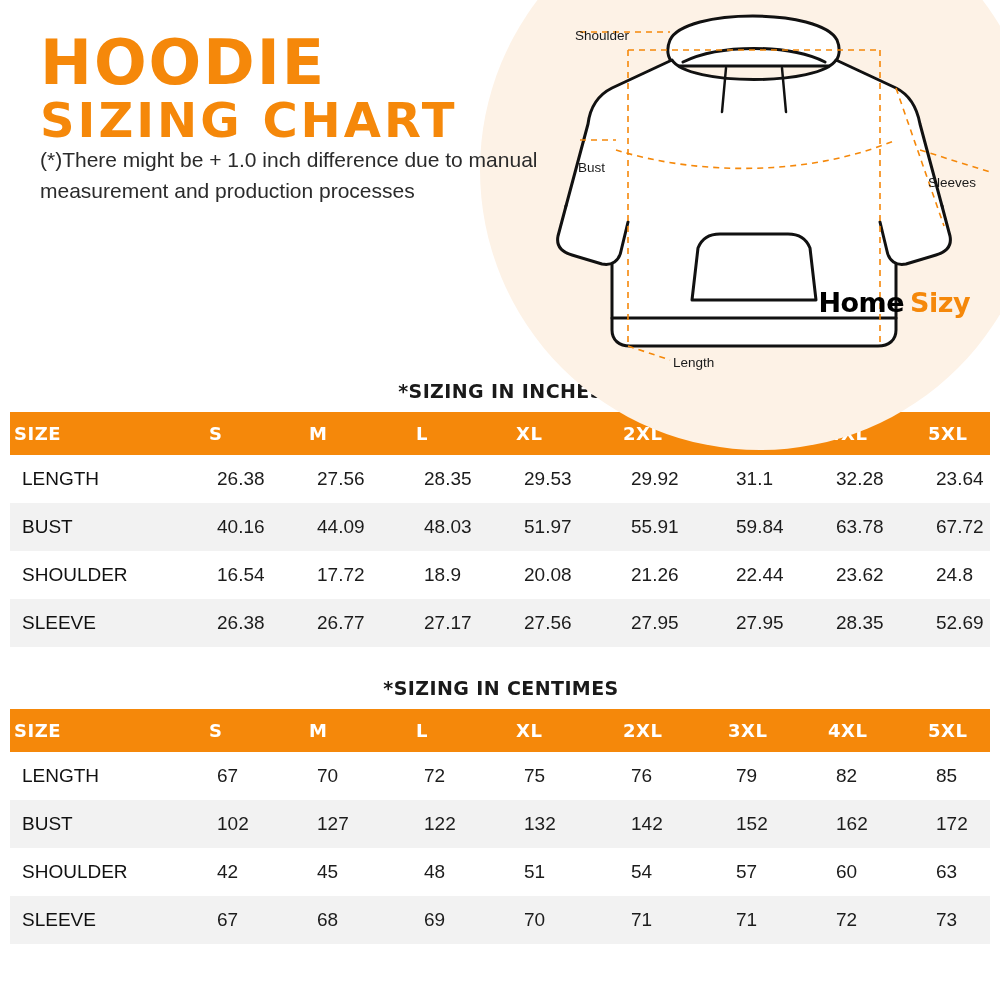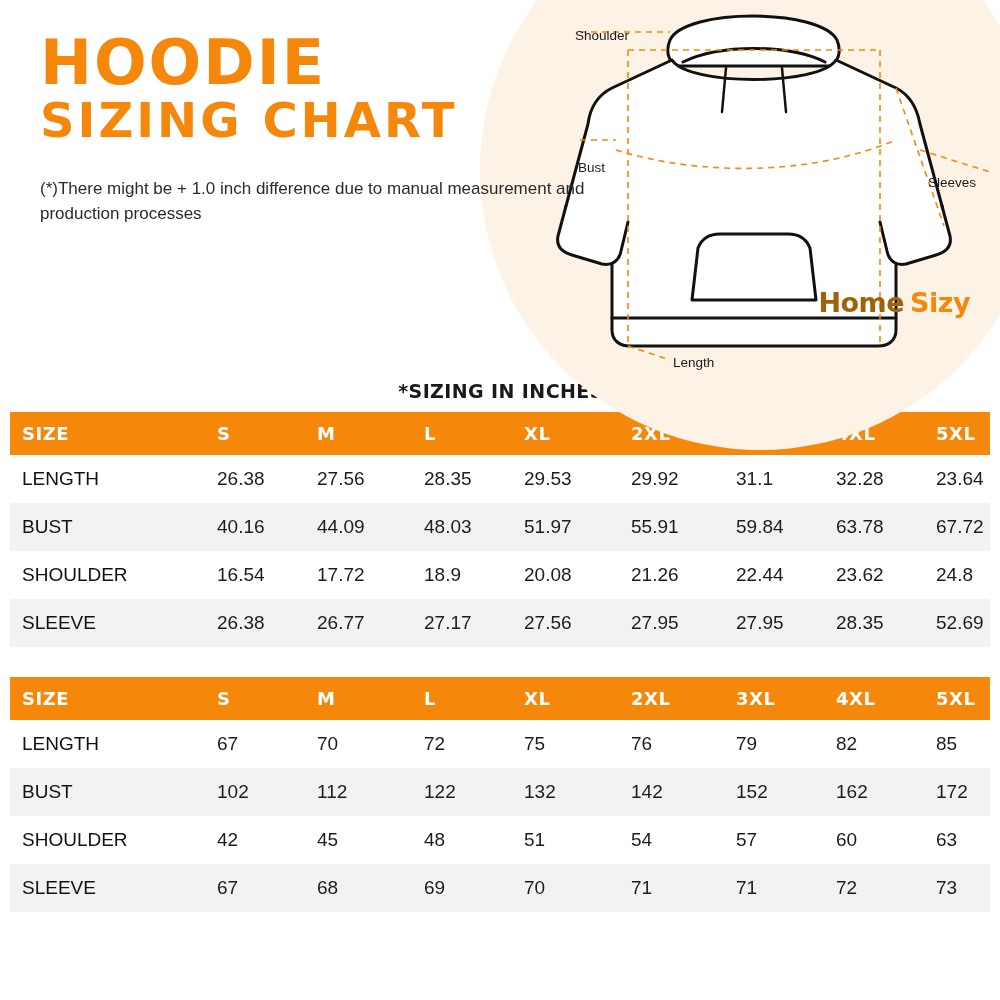--- a/index.html
+++ b/index.html
@@ -27,42 +27,42 @@
   .title-line {
     font-family: "DejaVu Sans", sans-serif;
     font-weight: 700;
     color: #f5880a;
     font-size: 62px;
     line-height: 1.05;
     letter-spacing: 2px;
   }
   .title-line.second { font-size: 48px; letter-spacing: 3px; }
   .hero-note {
-    margin-top: 32px;
-    font-size: 17px;
+    margin-top: 0;
+    font-size: 21px;
     color: #2b2b2b;
     line-height: 1.45;
     max-width: 545px;
   }
 
   
   .hoodie-wrap { position: absolute; right: 10px; top: 0; width: 470px; height: 380px; z-index: 1; }
   .hoodie-svg { position: absolute; left: 0; top: 0; }
 
   .brand {
     position: absolute;
     right: 30px; bottom: 62px;
     font-family: "DejaVu Sans", sans-serif;
     font-weight: 700;
     font-size: 27px;
     letter-spacing: -0.5px;
     z-index: 4;
     white-space: nowrap;
   }
-  .brand .home { color: #a16207; }
+  .brand .home { color: #000000; }
   .brand .sizy { color: #f5880a; margin-left: 6px; }
 
   .lbl {
     position: absolute;
     font-size: 13.5px;
     color: #1a1a1a;
     z-index: 5;
     white-space: nowrap;
   }
   .lbl-shoulder { left: 575px; top: 28px; }
@@ -83,21 +83,21 @@
   }
   table { width: 980px; border-collapse: collapse; table-layout: fixed; }
   thead th {
     background: #f5880a;
     color: #ffffff;
     font-family: "DejaVu Sans", sans-serif;
     font-weight: 700;
     font-size: 18px;
     letter-spacing: 0.5px;
     text-align: left;
-    padding: 11px 0 11px 12px;
+    padding: 11px 0 11px 4px;
     height: 40px;
   }
   tbody td {
     font-size: 19px;
     color: #1c1c1c;
     padding: 12px 0 12px 12px;
     height: 48px;
     border: none;
   }
   tbody tr:nth-child(odd) { background: #ffffff; }
@@ -244,20 +244,21 @@
           <td>28.35</td>
           <td>52.69</td>
         </tr>
       </tbody>
     </table>
   </div>
 
   <div class="gap"></div>
 
   <div class="section">
+    <div class="section-title">*SIZING IN CENTIMES</div>
     <table>
       <colgroup>
         <col style="width:195px">
           <col style="width:100px">
           <col style="width:107px">
           <col style="width:100px">
         <col style="width:107px">
           <col style="width:105px">
           <col style="width:100px">
           <col style="width:100px">
@@ -284,21 +285,21 @@
           <td>72</td>
           <td>75</td>
           <td>76</td>
           <td>79</td>
           <td>82</td>
           <td>85</td>
         </tr>
         <tr>
           <td class="rowlabel">BUST</td>
           <td>102</td>
-          <td>112</td>
+          <td>127</td>
           <td>122</td>
           <td>132</td>
           <td>142</td>
           <td>152</td>
           <td>162</td>
           <td>172</td>
         </tr>
         <tr>
           <td class="rowlabel">SHOULDER</td>
           <td>42</td>

